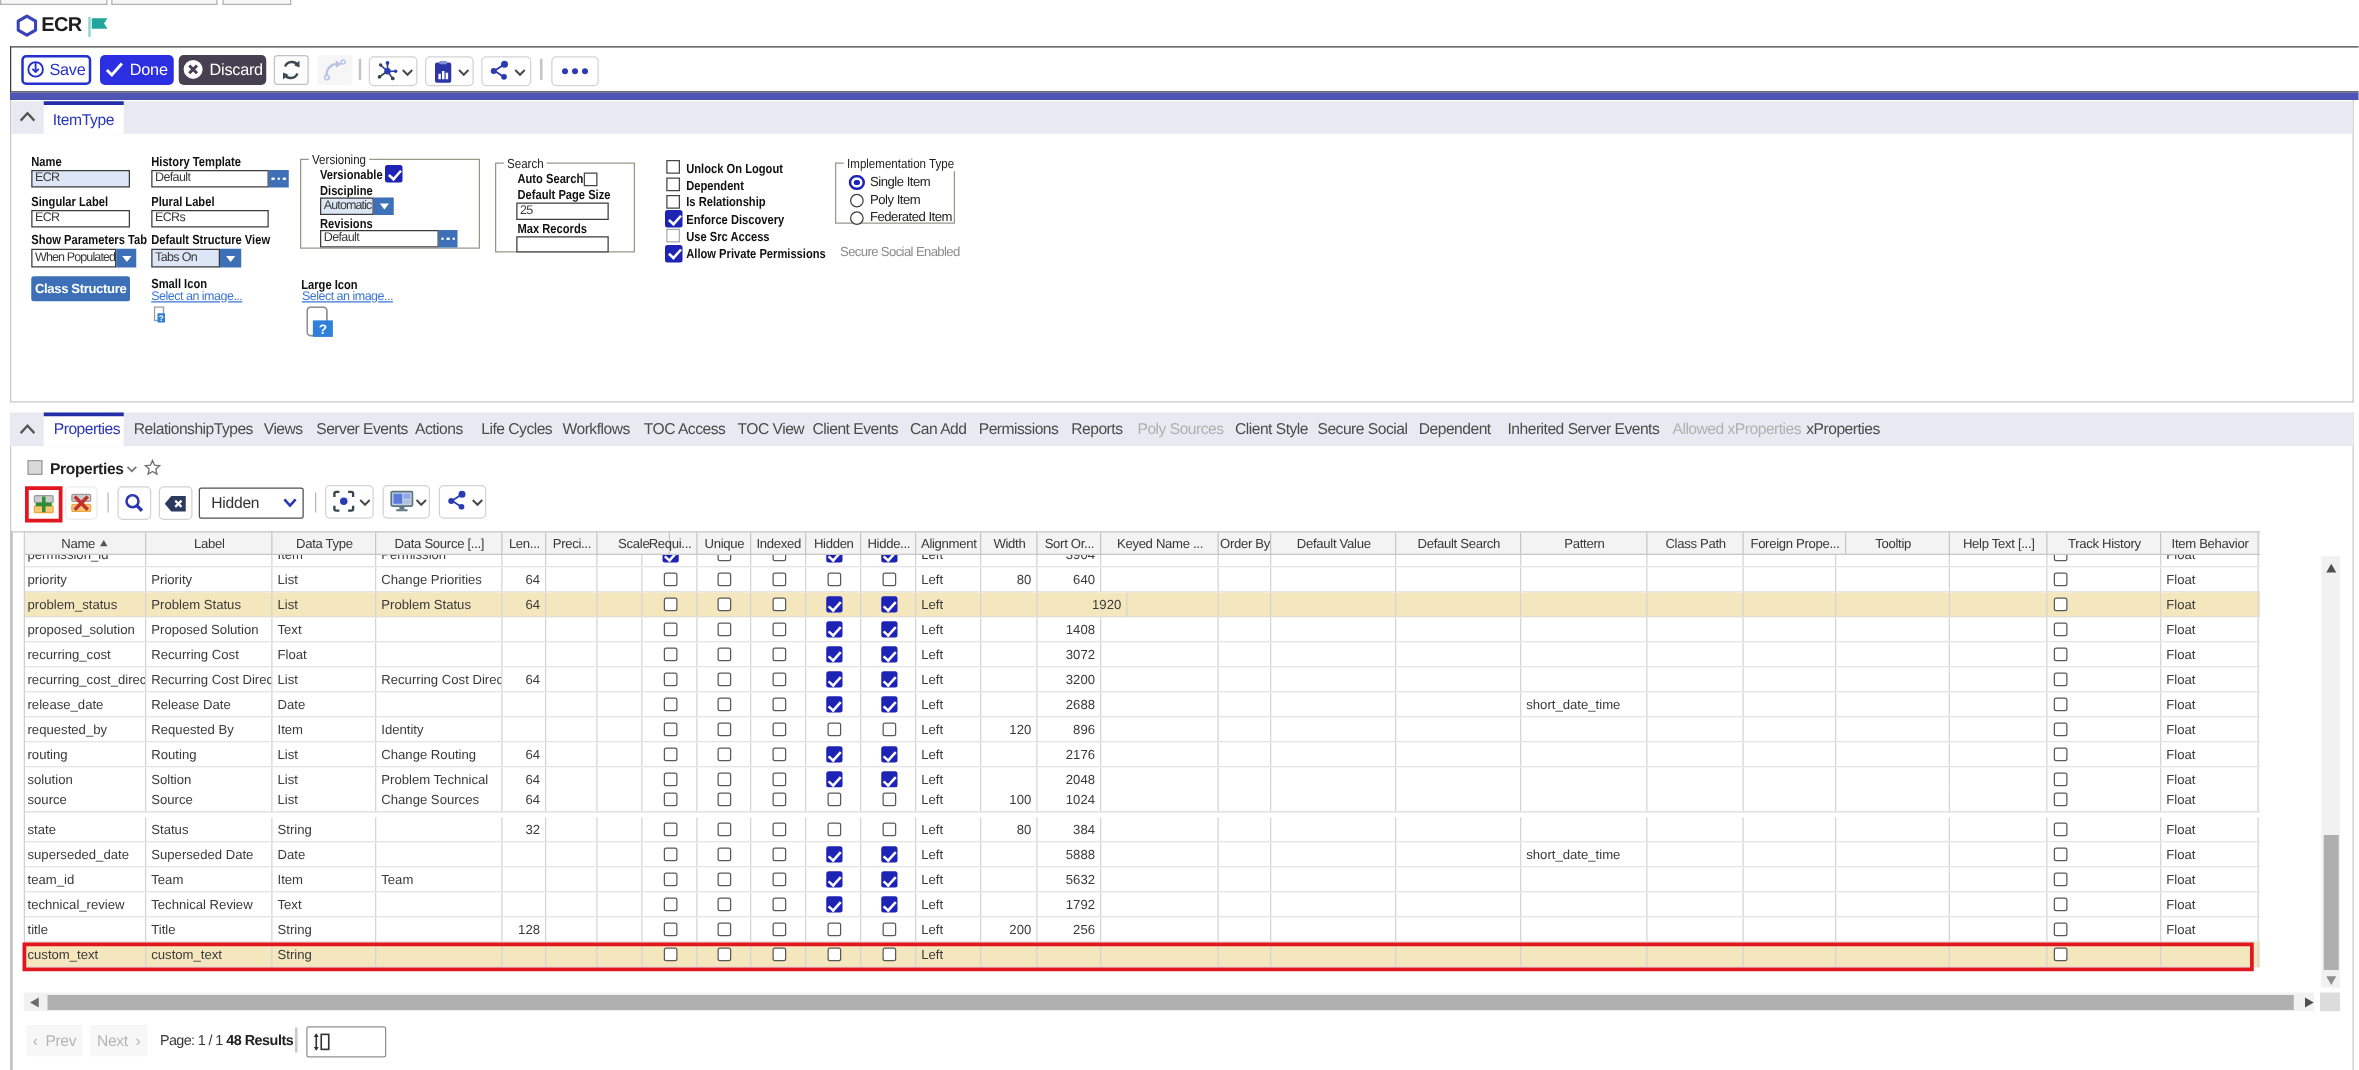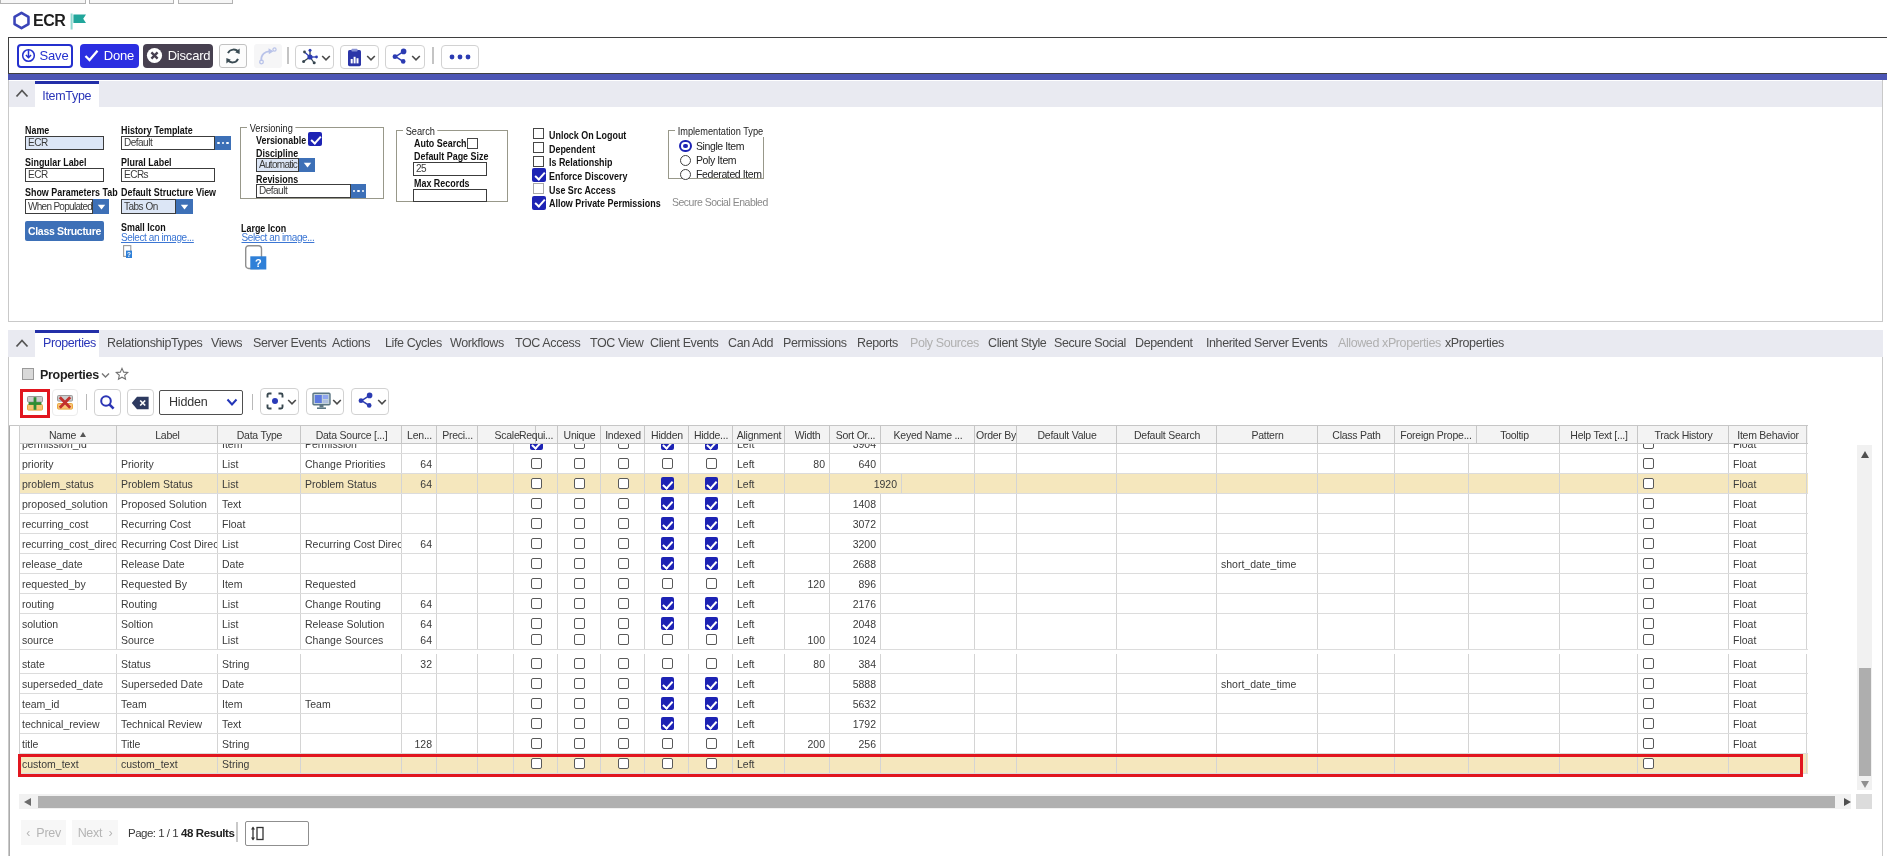--- a/index.html
+++ b/index.html
@@ -645,21 +645,21 @@
         <div class="c " style="left:1542px;width:77px"></div>
         <div class="c tl" style="left:1620px;width:90px">
           <span class="un" style="margin-left:1px"></span>
         </div>
         <div class="c tl" style="left:1711px;width:77px">Float</div>
       </div>
       <div class="row" style="top:130px;height:20px;">
         <div class="c tl" style="left:0px;width:98px">requested_by</div>
         <div class="c tl" style="left:99px;width:100px">Requested By</div>
         <div class="c tl" style="left:200px;width:82px">Item</div>
-        <div class="c tl" style="left:283px;width:100px">Requested</div>
+        <div class="c tl" style="left:283px;width:100px">Identity</div>
         <div class="c tr" style="left:384px;width:34px"></div>
         <div class="c " style="left:419px;width:40px"></div>
         <div class="c " style="left:460px;width:35px"></div>
         <div class="c cc" style="left:496px;width:43px">
           <span class="un"></span>
         </div>
         <div class="c cc" style="left:540px;width:42px">
           <span class="un"></span>
         </div>
         <div class="c cc" style="left:583px;width:43px">
@@ -725,21 +725,21 @@
         <div class="c " style="left:1542px;width:77px"></div>
         <div class="c tl" style="left:1620px;width:90px">
           <span class="un" style="margin-left:1px"></span>
         </div>
         <div class="c tl" style="left:1711px;width:77px">Float</div>
       </div>
       <div class="row" style="top:170px;height:20px;">
         <div class="c tl" style="left:0px;width:98px">solution</div>
         <div class="c tl" style="left:99px;width:100px">Soltion</div>
         <div class="c tl" style="left:200px;width:82px">List</div>
-        <div class="c tl" style="left:283px;width:100px">Release Solution</div>
+        <div class="c tl" style="left:283px;width:100px">Problem Technical</div>
         <div class="c tr" style="left:384px;width:34px">64</div>
         <div class="c " style="left:419px;width:40px"></div>
         <div class="c " style="left:460px;width:35px"></div>
         <div class="c cc" style="left:496px;width:43px">
           <span class="un"></span>
         </div>
         <div class="c cc" style="left:540px;width:42px">
           <span class="un"></span>
         </div>
         <div class="c cc" style="left:583px;width:43px">

